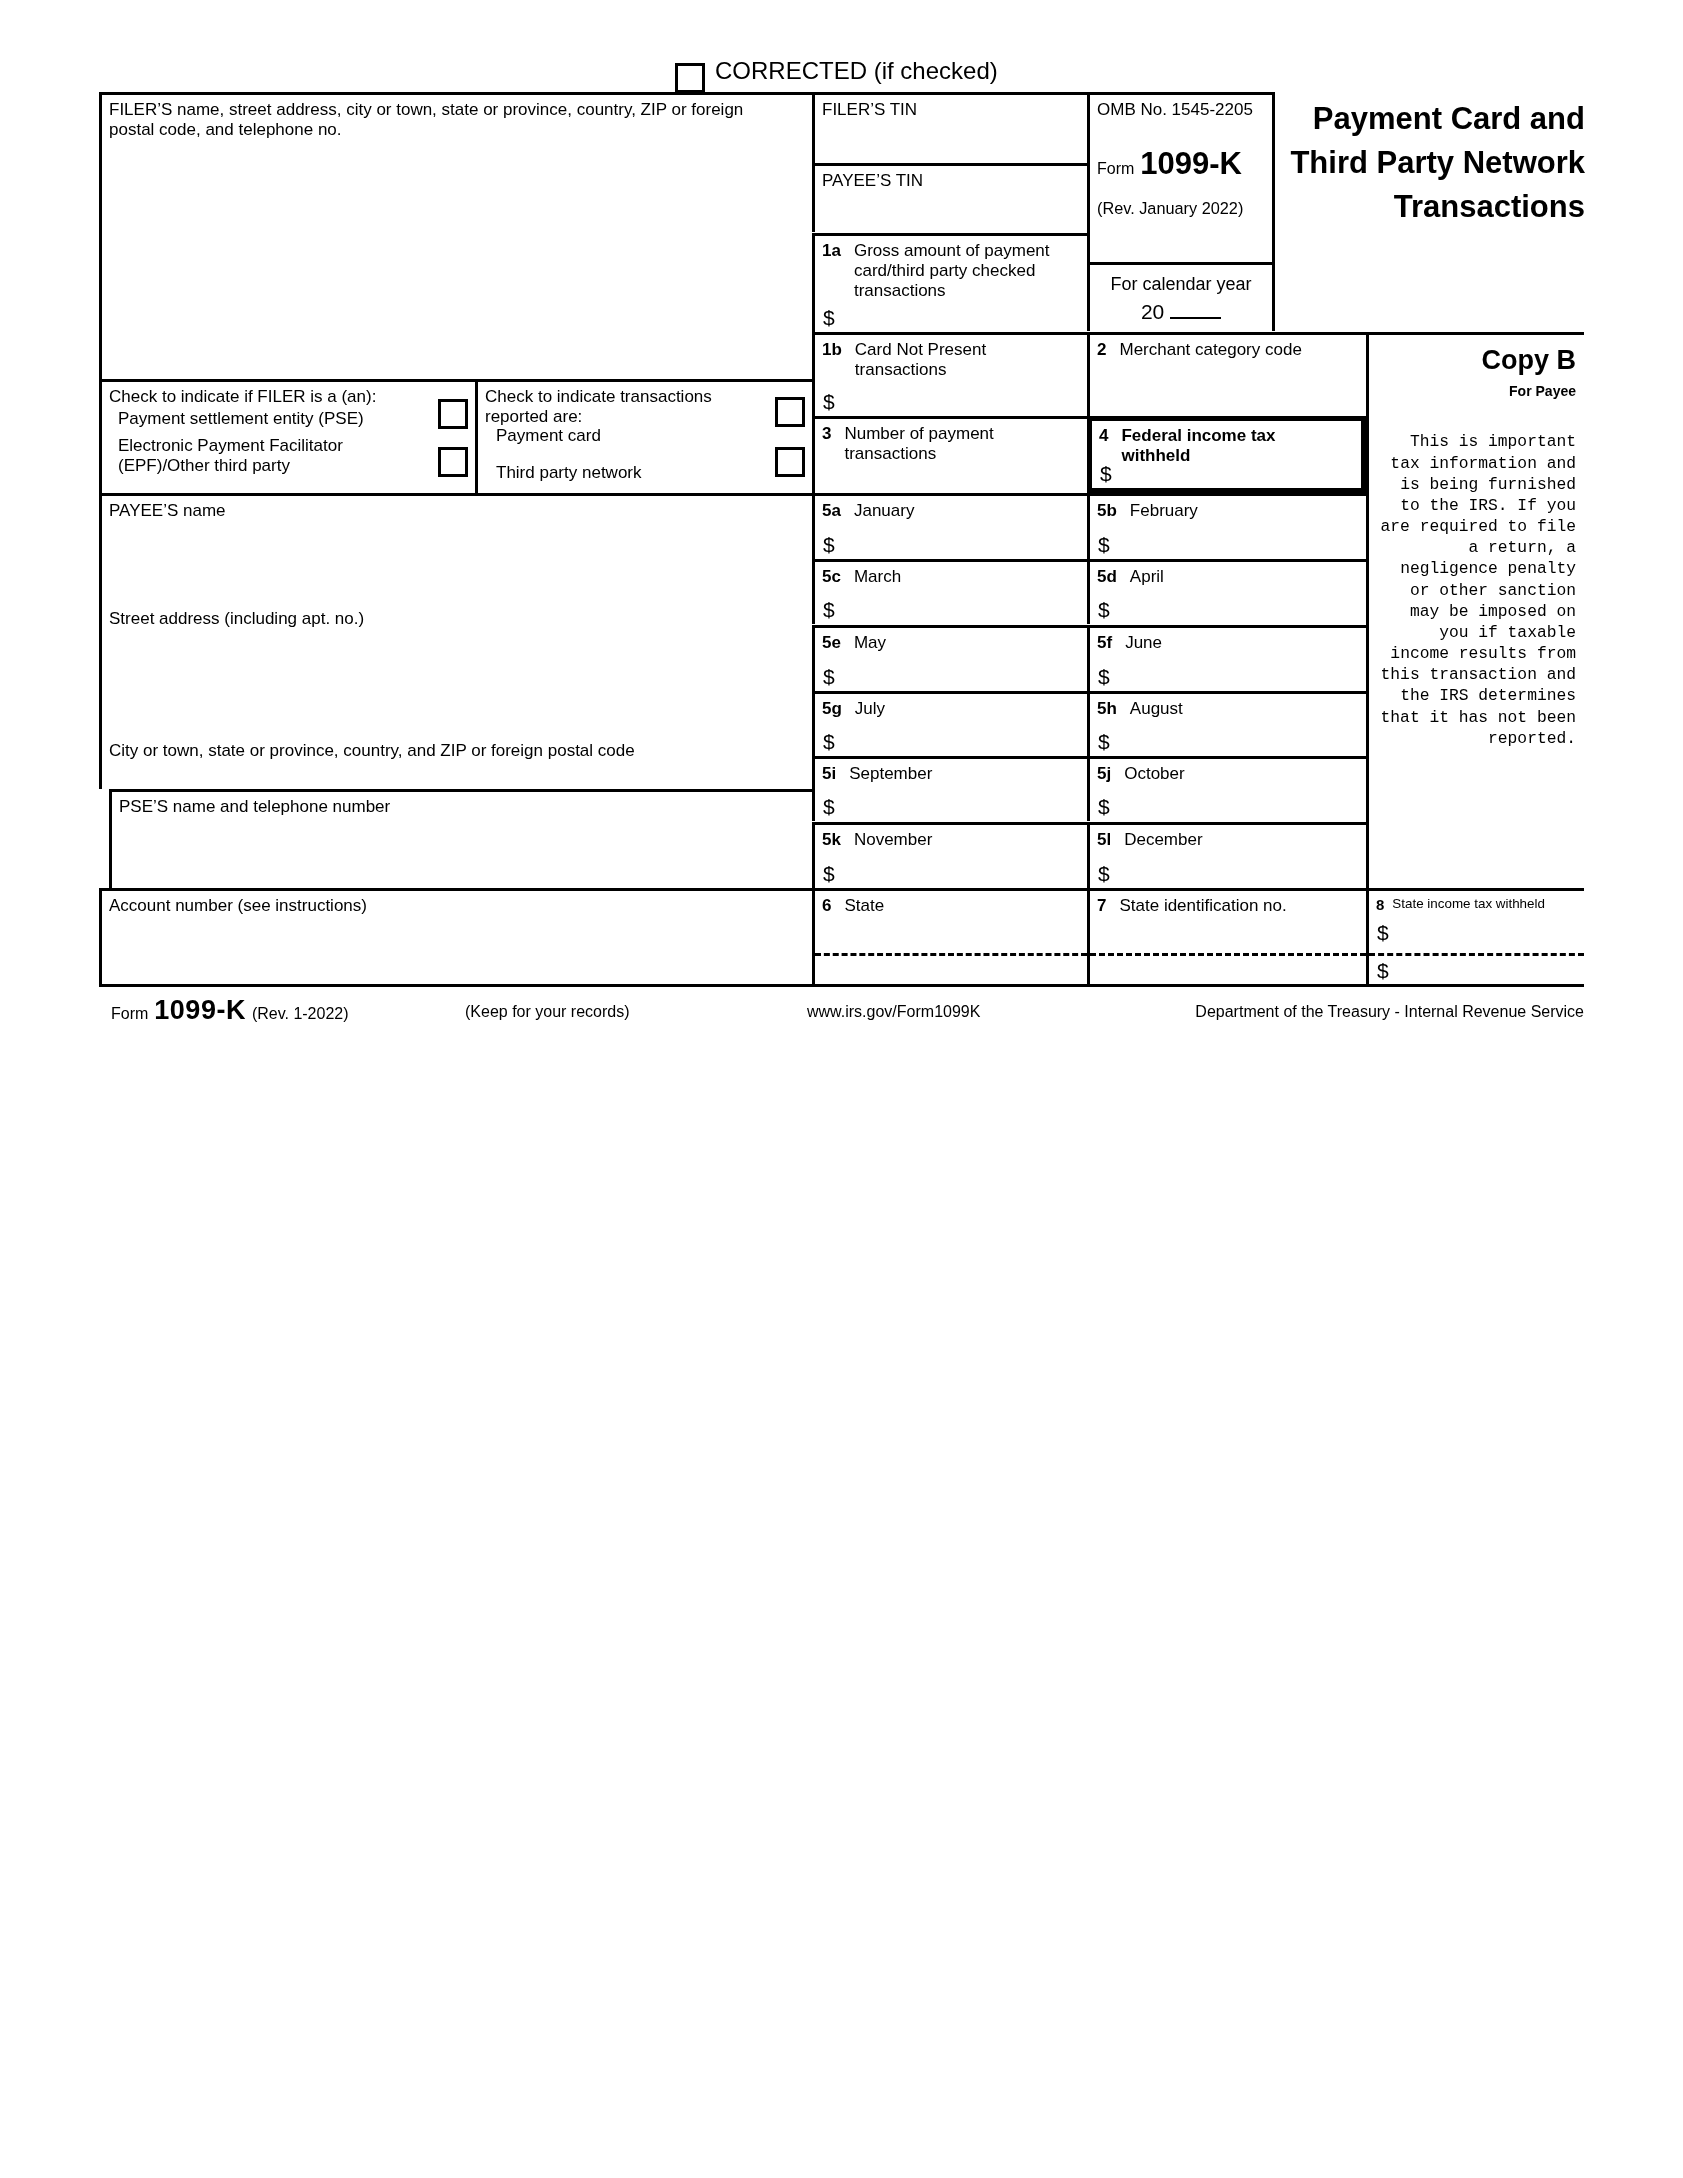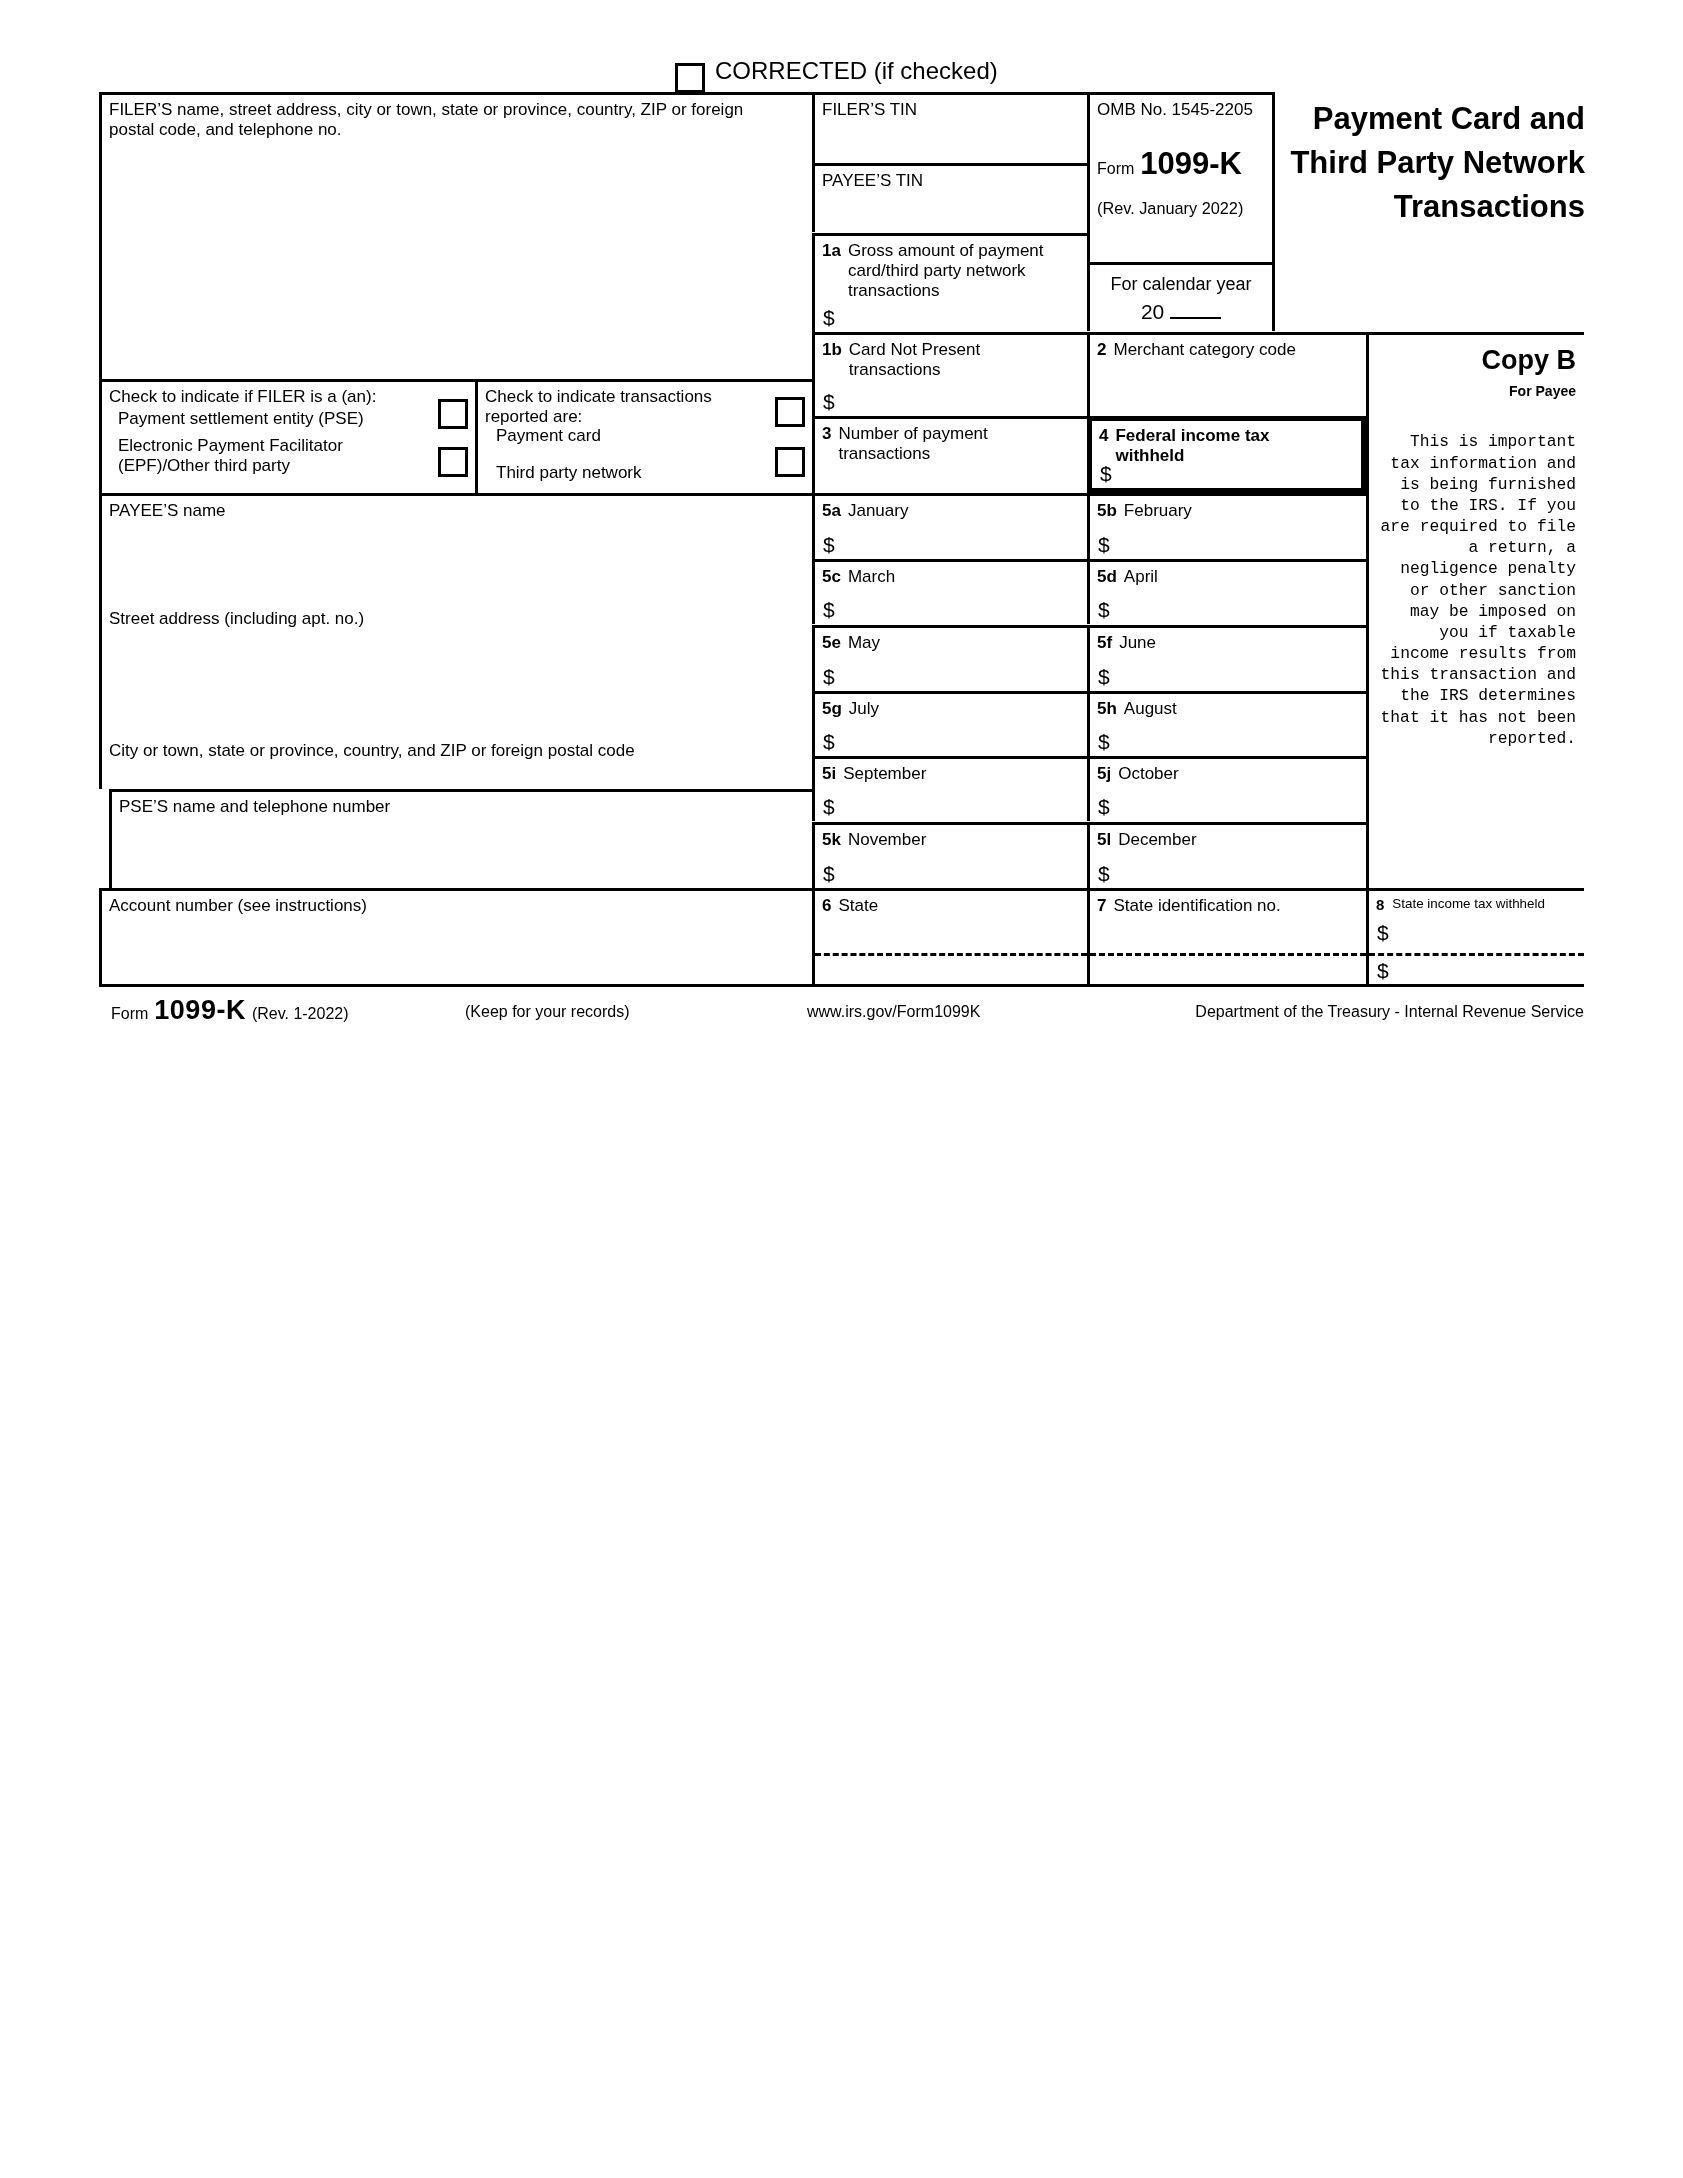--- a/index.html
+++ b/index.html
@@ -3,21 +3,21 @@
 <meta charset="utf-8">
 <style>
   html,body{margin:0;padding:0;background:#ffffff;}
   body{width:1683px;height:2178px;position:relative;font-family:"Liberation Sans",sans-serif;color:#000;}
   .abs{position:absolute;box-sizing:border-box;}
   .cell{position:absolute;box-sizing:border-box;padding:5px 7px;font-size:17px;line-height:1.18;background:#fff;}
   .bl{border-left:3px solid #000}
   .bt{border-top:3px solid #000}
   .bb{border-bottom:3px solid #000}
   .br{border-right:3px solid #000}
-  .boxlabel{display:flex;gap:7px;align-items:flex-start;}
+  .boxlabel{display:flex;gap:13px;align-items:flex-start;}
   .boxlabel b{white-space:nowrap;}
   .dollar{position:absolute;left:8px;bottom:1px;font-size:21px;}
   .cb{position:absolute;width:30px;height:30px;border:3px solid #000;box-sizing:border-box;background:#fff;}
   .dash{position:absolute;left:0;right:0;border-top:3px dashed #000;}
   .smallnum{font-size:15px;font-weight:bold;}
   .smalllbl{font-size:13.4px;}
   .rightcol{text-align:right;}
   .title{font-size:31px;font-weight:bold;line-height:1.42;text-align:right;}
   .copyb{font-size:27px;font-weight:bold;}
   .forpayee{font-size:14px;font-weight:bold;margin-top:6px;}
@@ -72,21 +72,21 @@
   <div>FILER’S TIN</div>
 </div>
 
 <div class="cell bl bt" style="left:812px;top:163px;width:275px;height:69px;">
   <div>PAYEE’S TIN</div>
 </div>
 
 <div class="cell bl bt" style="left:812px;top:233px;width:275px;height:99px;">
   <div class="boxlabel">
     <b>1a</b>
-    <span>Gross amount of payment card/third party network transactions</span>
+    <span>Gross amount of payment card/third party checked transactions</span>
   </div>
   <span class="dollar">$</span>
 </div>
 
 <div class="cell bl bt" style="left:812px;top:332px;width:275px;height:84px;">
   <div class="boxlabel">
     <b>1b</b>
     <span style="max-width:178px;display:inline-block;">Card Not Present transactions</span>
   </div>
   <span class="dollar">$</span>

